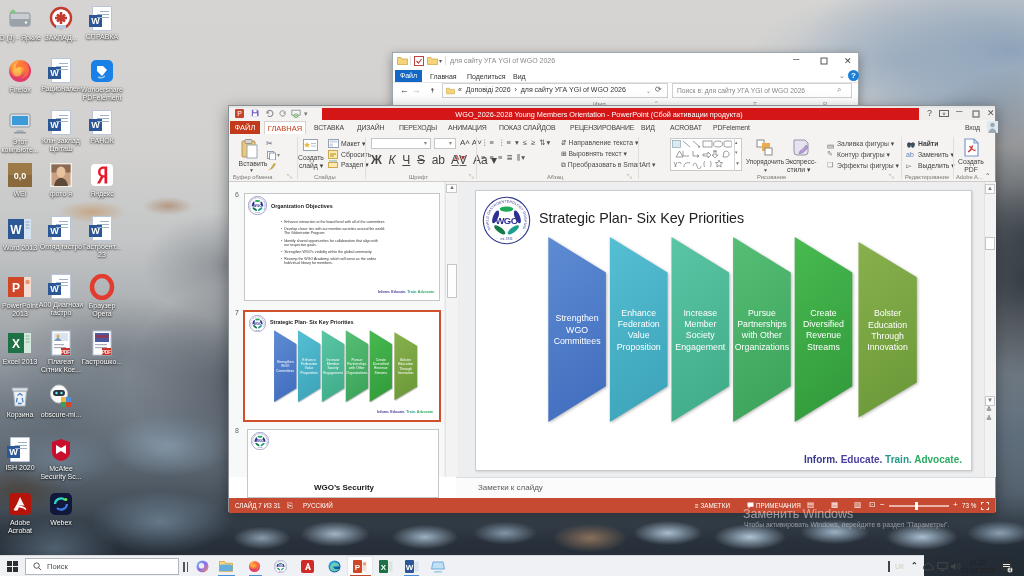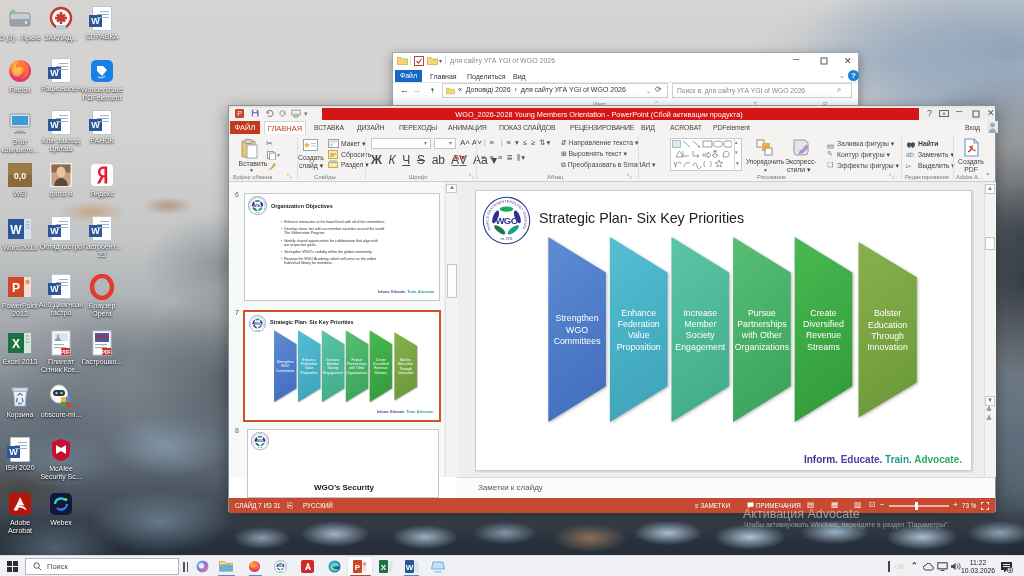--- a/index.html
+++ b/index.html
@@ -47,21 +47,21 @@
 .wdoc{width:20px;height:25px;margin:0 auto;position:relative;background:#fff;border:1px solid #b9c6d8;border-radius:1px;}
 .wdoc:before{content:"";position:absolute;left:-4px;bottom:3px;width:13px;height:12px;background:#2b5797;}
 .wdoc:after{content:"W";position:absolute;left:-4px;bottom:3px;width:13px;height:12px;color:#fff;font-size:9px;font-weight:bold;line-height:12px;text-align:center;}
 .wdoc .l1,.wdoc .l2,.wdoc .l3{position:absolute;right:2px;height:1px;background:#9fb3c8;}
 
 #explorer{position:absolute;left:392px;top:52px;width:467px;height:120px;background:#fff;border:1px solid #9ea7ae;box-shadow:0 3px 10px rgba(0,0,0,.35);}
 #ppt{position:absolute;left:228px;top:105px;width:768px;height:407px;background:#fff;border:1px solid #8a8f94;box-shadow:0 4px 14px rgba(0,0,0,.4);}
 
 .rtab{position:absolute;top:15px;height:13px;font-size:6.9px;line-height:13px;color:#444;letter-spacing:-.15px;}
 
-#taskbar{position:absolute;left:0;top:555px;width:1024px;height:21px;background:#eff1f4;border-top:1px solid #d9dbde;}
+#taskbar{position:absolute;left:0;top:555px;width:924px;height:21px;background:#eff1f4;border-top:1px solid #d9dbde;}
 
 .t{position:absolute;white-space:nowrap;}
 </style></head>
 <body>
 <div id="screen">
 <svg width="0" height="0" style="position:absolute">
  <defs>
   <g id="wgologo">
    <circle cx="24" cy="24" r="23.2" fill="#fff" stroke="#323a8c" stroke-width="1.1"></circle>
    <path id="ctxt" d="M8.4 33A18 18 0 1 1 39.6 33" fill="none"></path>
@@ -826,15 +826,15 @@
  <div class="t" style="left:963px;top:2.5px;width:30px;text-align:center;font-size:6.8px;color:#222;">11:22</div>
  <div class="t" style="left:959px;top:11px;width:38px;text-align:center;font-size:6.8px;color:#222;">10.03.2026</div>
  <svg class="abs" style="left:1000px;top:4px" width="13" height="13" viewBox="0 0 13 13">
         <path d="M1 2h11v8H7l-3 2.5V10H1z" fill="#2e2e2e"></path>
         <path d="M3 4.5h7M3 6.5h7" stroke="#fff" stroke-width=".9"></path>
         <circle cx="10" cy="10" r="2.8" fill="#eef1f4" stroke="#2e2e2e" stroke-width=".7"></circle>
         <text x="10" y="12" font-size="5" fill="#222" text-anchor="middle" font-family="Liberation Sans">4</text>
       </svg>
 </div>
 
-<div class="t" style="left:743px;top:507px;font-size:12.5px;color:rgba(235,238,240,.55);">Активация Advocate</div>
+<div class="t" style="left:743px;top:507px;font-size:12.5px;color:rgba(235,238,240,.55);">Заменить Windows</div>
 <div class="t" style="left:744px;top:521px;font-size:6.8px;color:rgba(235,238,240,.5);">Чтобы активировать Windows, перейдите в раздел "Параметры".</div>
 </div>
 
 </body></html>

